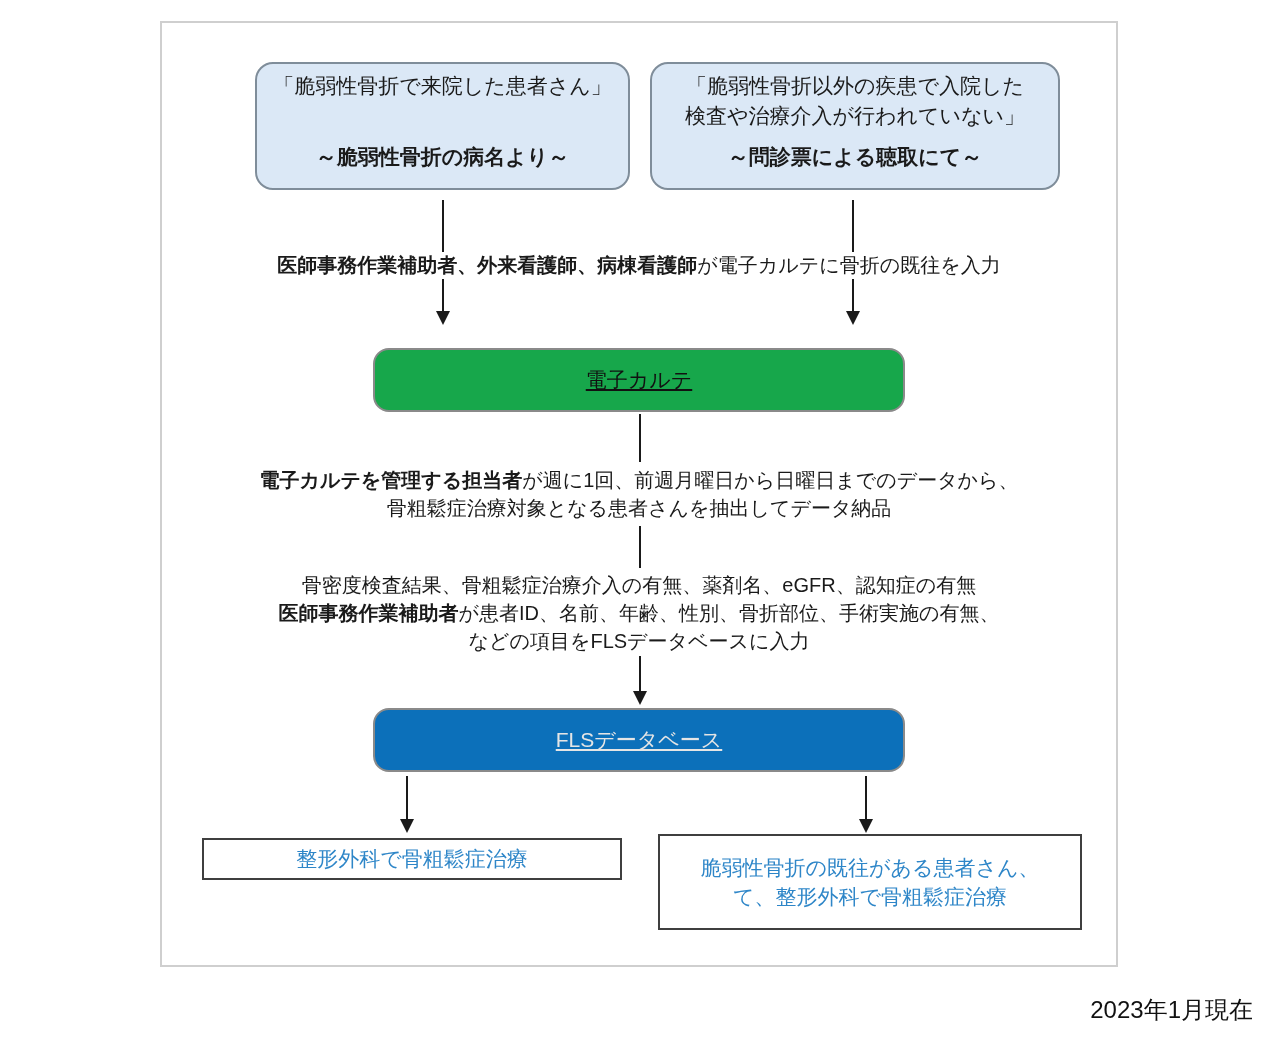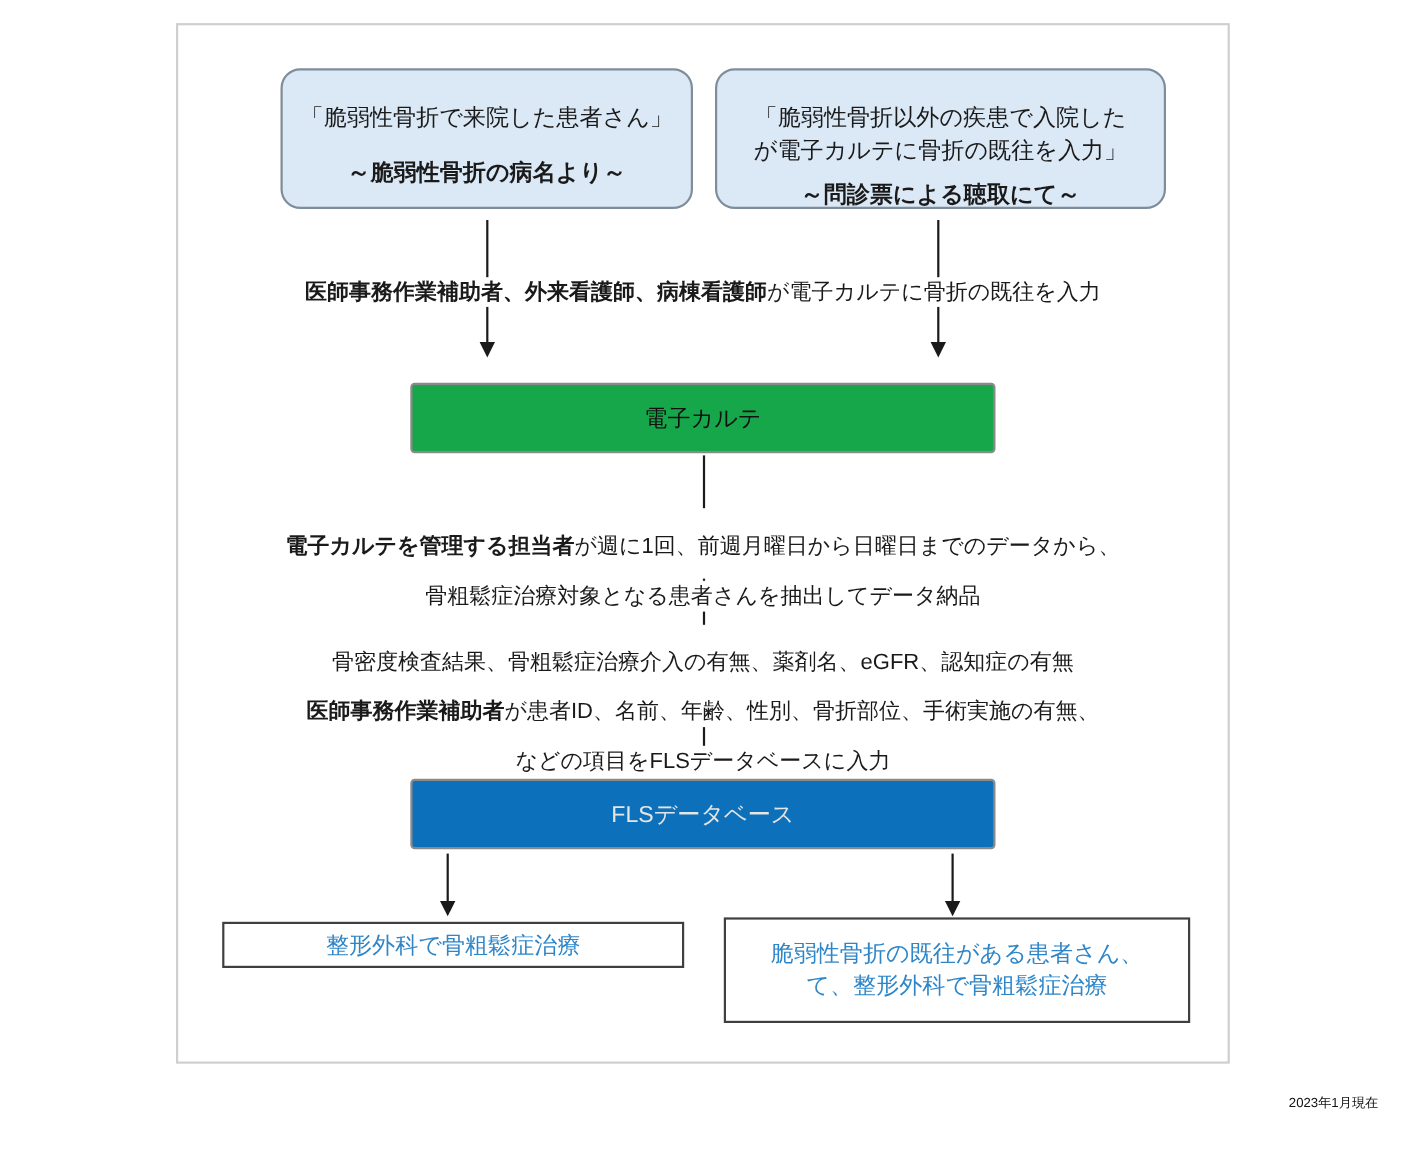--- a/index.html
+++ b/index.html
@@ -12,81 +12,81 @@
     border: 2px solid #cfcfcf; background: #ffffff;
   }
 
   
   .source-box {
     position: absolute;
     background: #dbe8f6;
     border: 2px solid #7f8d9a;
     border-radius: 18px;
     display: flex; flex-direction: column; align-items: center; justify-content: space-between;
-    padding: 29px 8px 17px 8px;
+    padding: 7px 8px 17px 8px;
     font-size: 21px; text-align: center;
     z-index: 3;
   }
   .source-left  { left: 255px; top: 62px; width: 375px; height: 128px; }
   .source-right { left: 650px; top: 62px; width: 410px; height: 128px; gap: 10px; }
   .source-box .quote { line-height: 30px; }
   .source-box .method { font-weight: bold; }
 
   
   .vline { position: absolute; width: 2px; background: #1a1a1a; z-index: 1; }
   .arrowhead {
     position: absolute; width: 0; height: 0; z-index: 1;
     border-left: 7px solid transparent; border-right: 7px solid transparent;
     border-top: 14px solid #1a1a1a;
   }
 
   
   .note { position: absolute; left: 160px; width: 958px; text-align: center; z-index: 2; font-size: 20px; }
-  .note .ln { display: block; line-height: 28px; margin-top: 17px; }
+  .note .ln { display: block; line-height: 28px; }
   .note .bg { display: inline-block; background: #ffffff; padding: 0 5px; }
   .bold { font-weight: bold; }
 
   
   .pill {
     position: absolute; left: 373px; width: 532px; height: 64px;
-    border: 2px solid #8a8a8a; border-radius: 4px;
+    border: 2px solid #8a8a8a; border-radius: 16px;
     display: flex; align-items: center; justify-content: center;
-    font-size: 21px; z-index: 3;
+    font-size: 21px; z-index: 3; text-decoration: underline;
   }
   .pill-emr { top: 348px; background: #17a74b; color: #111111; }
   .pill-fls { top: 708px; background: #0c70ba; color: #e5e5e5; }
 
   
   .outcome {
     position: absolute; background: #ffffff; border: 2px solid #3f3f3f;
     display: flex; flex-direction: column; align-items: center; justify-content: center;
     color: #2e86c8; font-size: 21px; text-align: left; z-index: 3;
   }
   .outcome-left  { left: 202px; top: 838px; width: 420px; height: 42px; }
   .outcome-right { left: 658px; top: 834px; width: 424px; height: 96px; }
   .outcome .ln { display: block; line-height: 29px; }
 
-  .footnote { position: absolute; right: 27px; top: 994px; font-size: 12px; color: #111111; }
+  .footnote { position: absolute; right: 27px; top: 994px; font-size: 24px; color: #111111; }
 </style>
 </head>
 <body>
 
 <div class="canvas">
 
   <div class="frame"></div>
 
   <div class="source-box source-left">
     <span class="quote">「脆弱性骨折で来院した患者さん」</span>
     <span class="method">～脆弱性骨折の病名より～</span>
   </div>
 
   <div class="source-box source-right">
     <span class="quote">
       <span class="ln" style="display:block;line-height:30px;">「脆弱性骨折以外の疾患で入院した</span>
-      <span class="ln" style="display:block;line-height:30px;">が電子カルテに骨折の既往を入力」</span>
+      <span class="ln" style="display:block;line-height:30px;">検査や治療介入が行われていない」</span>
     </span>
     <span class="method">～問診票による聴取にて～</span>
   </div>
 
   <div class="vline" style="left:442px; top:200px; height:112px;"></div>
   <div class="arrowhead" style="left:436px; top:311px;"></div>
   <div class="vline" style="left:852px; top:200px; height:112px;"></div>
   <div class="arrowhead" style="left:846px; top:311px;"></div>
 
   <div class="note" style="top:252px;">

